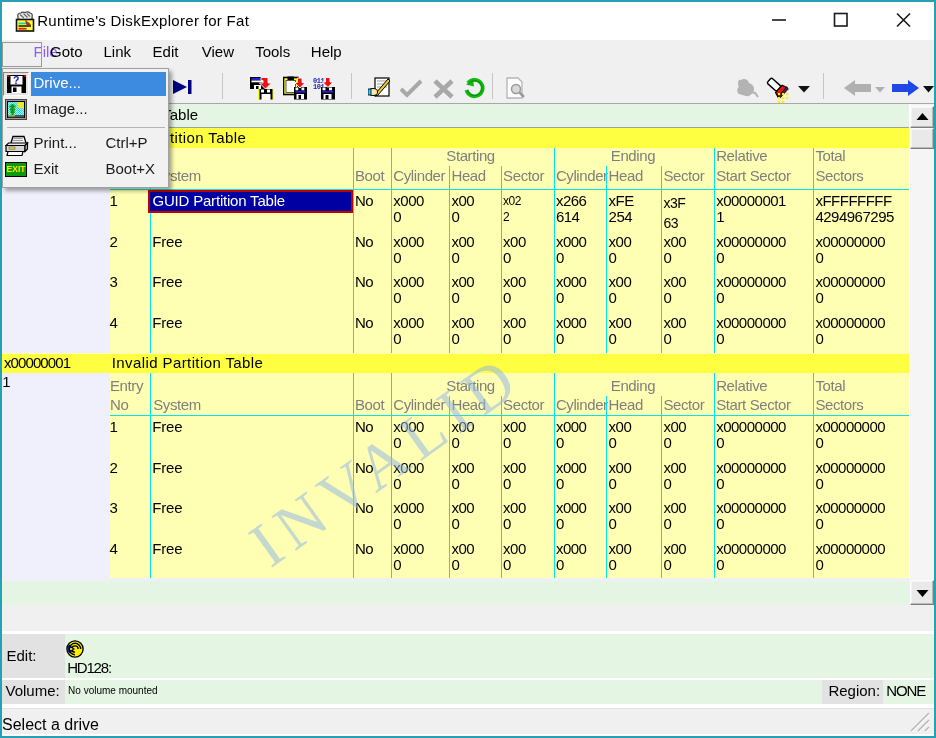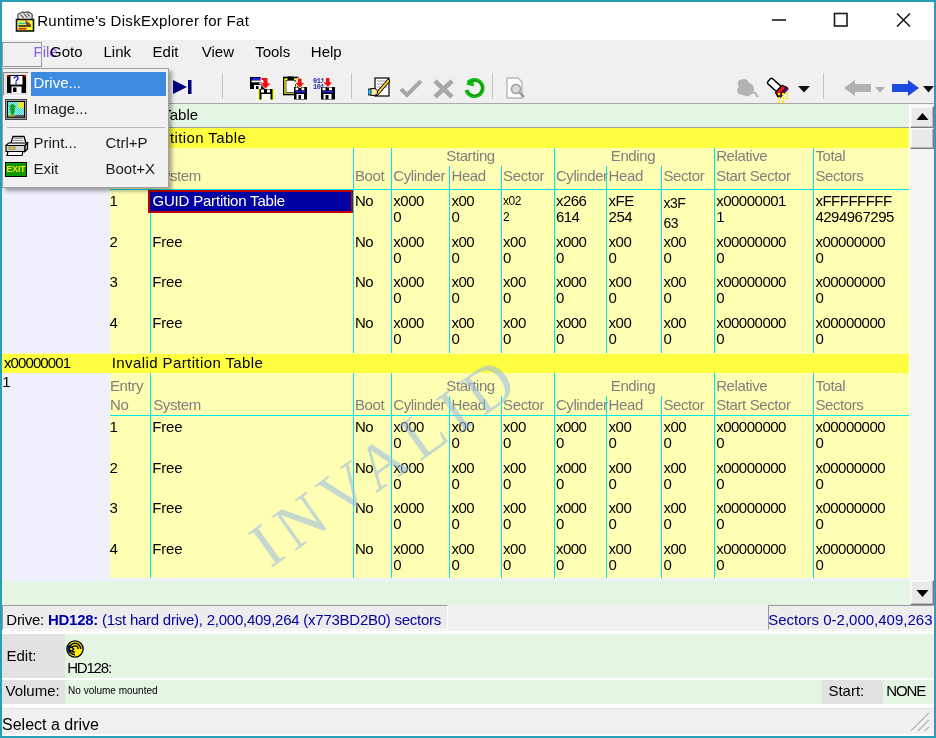--- a/index.html
+++ b/index.html
@@ -308,43 +308,37 @@
 <div class="bevel-out" style="position:absolute;left:909.5px;top:106.0px;width:24.5px;height:22.0px;"><svg width="23" height="21" viewBox="0 0 23 21">
         <path d="M11.5 6 L17.5 13 L5.5 13 Z" fill="#000"></path>
       </svg></div>
 <div class="bevel-out" style="position:absolute;left:909.5px;top:128.0px;width:24.5px;height:21.0px;"></div>
 <div class="bevel-out" style="position:absolute;left:909.5px;top:579.5px;width:24.5px;height:25.0px;"><svg width="23" height="24" viewBox="0 0 23 24">
         <path d="M5.5 9 L17.5 9 L11.5 16 Z" fill="#000"></path>
       </svg></div>
 <div style="position:absolute;left:2.0px;top:581.0px;width:907.5px;height:24.0px;background:#e4f6e3;"></div>
 <div style="position:absolute;left:2.0px;top:578.4px;width:907.5px;height:2.6px;background:#eef0fa;"></div>
 <div style="position:absolute;left:2.0px;top:605.0px;width:932.0px;height:26.3px;background:#f0f0f0;"></div>
-<div class="sunken" style="position:absolute;left:2.0px;top:605.3px;width:446.0px;height:25.0px;background:#ededed;">
-      <span style="position:absolute;left:3.3px;top:4.8px;font-size:15px;letter-spacing:-0.25px;white-space:nowrap">Drive: <b style="color:#0000a0">HD128:</b> <span style="color:#0000a0">(1st hard drive), 2,000,409,264 (x773BD2B0) sectors</span></span>
-    </div>
-<div class="sunken" style="position:absolute;left:767.5px;top:605.3px;width:166.5px;height:25.0px;background:#ededed;">
-      <span style="position:absolute;right:0.5px;top:4.8px;font-size:15px;color:#0000a0;white-space:nowrap">Sectors 0-2,000,409,263</span>
-    </div>
 <div style="position:absolute;left:2.0px;top:634.4px;width:932.0px;height:43.6px;background:#e4f6e3;"></div>
 <div style="position:absolute;left:2.0px;top:634.4px;width:63.0px;height:43.6px;background:#e2e2e2;"></div>
 <div style="position:absolute;left:6.5px;top:648.1px;font-size:15px;color:#000;white-space:nowrap;line-height:16.3px;">Edit:</div>
 <svg style="position:absolute;left:66px;top:639.5px" width="18" height="18" viewBox="0 0 20 20">
 <circle cx="10" cy="10" r="9" fill="#ffee00" stroke="#000" stroke-width="1.5"></circle>
 <path d="M10 10 L3.5 5 A 8 8 0 0 0 3.5 15 Z" fill="#0a1a8a"></path>
 <path d="M10 10 m 3.5 0 a 3.5 3.5 0 1 0 -3.5 3.5" stroke="#000" stroke-width="1.6" fill="none"></path>
 <path d="M10 10 m 6.3 0 a 6.3 6.3 0 1 0 -6.3 6.3" stroke="#000" stroke-width="1.6" fill="none"></path>
 <rect x="4.5" y="9" width="2.5" height="2" fill="#ffee00"></rect>
 </svg>
 <div style="position:absolute;left:67.2px;top:660.1px;font-size:15px;color:#000;white-space:nowrap;line-height:16.3px;letter-spacing:-1.2px;">HD128:</div>
 <div style="position:absolute;left:2.0px;top:679.7px;width:932.0px;height:23.9px;background:#e4f6e3;"></div>
 <div style="position:absolute;left:2.0px;top:679.7px;width:63.0px;height:23.9px;background:#e2e2e2;"></div>
 <div style="position:absolute;left:5.5px;top:683.2px;font-size:15px;color:#000;white-space:nowrap;line-height:16.3px;">Volume:</div>
 <div style="position:absolute;left:68.1px;top:683.2px;font-size:10px;color:#000;white-space:nowrap;line-height:16.3px;">No volume mounted</div>
 <div style="position:absolute;left:822.1px;top:679.7px;width:61.4px;height:23.9px;background:#e2e2e2;"></div>
-<div style="position:absolute;left:828.4px;top:683.2px;font-size:15px;color:#000;white-space:nowrap;line-height:16.3px;">Start:</div>
+<div style="position:absolute;left:828.4px;top:683.2px;font-size:15px;color:#000;white-space:nowrap;line-height:16.3px;">Region:</div>
 <div style="position:absolute;left:886.3px;top:683.2px;font-size:15px;color:#000;white-space:nowrap;line-height:16.3px;letter-spacing:-1.1px;">NONE</div>
 <div style="position:absolute;left:2.0px;top:708.0px;width:932.0px;height:26.0px;background:#f0f0f0;border-top:1px solid #e3e3e3;"></div>
 <div style="position:absolute;left:2.0px;top:716.6px;font-size:16px;color:#000;white-space:nowrap;line-height:16.3px;">Select a drive</div>
 <svg style="position:absolute;left:905px;top:711px" width="26" height="22" viewBox="0 0 26 22">
 <path d="M24 2 L6 20 M24 9 L13 20 M24 16 L20 20" stroke="#bbb" stroke-width="1.6"></path>
 <path d="M25 3 L7 21 M25 10 L14 21 M25 17 L21 21" stroke="#fff" stroke-width="1"></path>
 </svg>
 <div style="position:absolute;left:2.0px;top:68.2px;width:167.0px;height:120.3px;background:#f1f1f1;border:1px solid #a0a0a0;box-shadow:3px 3px 4px rgba(0,0,0,0.35);z-index:40;"></div>
 <div style="position:absolute;left:31.3px;top:71.9px;width:135.0px;height:24.5px;background:#3c8be0;z-index:41;"></div>
 <div style="position:absolute;left:33.5px;top:75.0px;font-size:15px;color:#fff;white-space:nowrap;line-height:16.3px;z-index:42;">Drive...</div>

